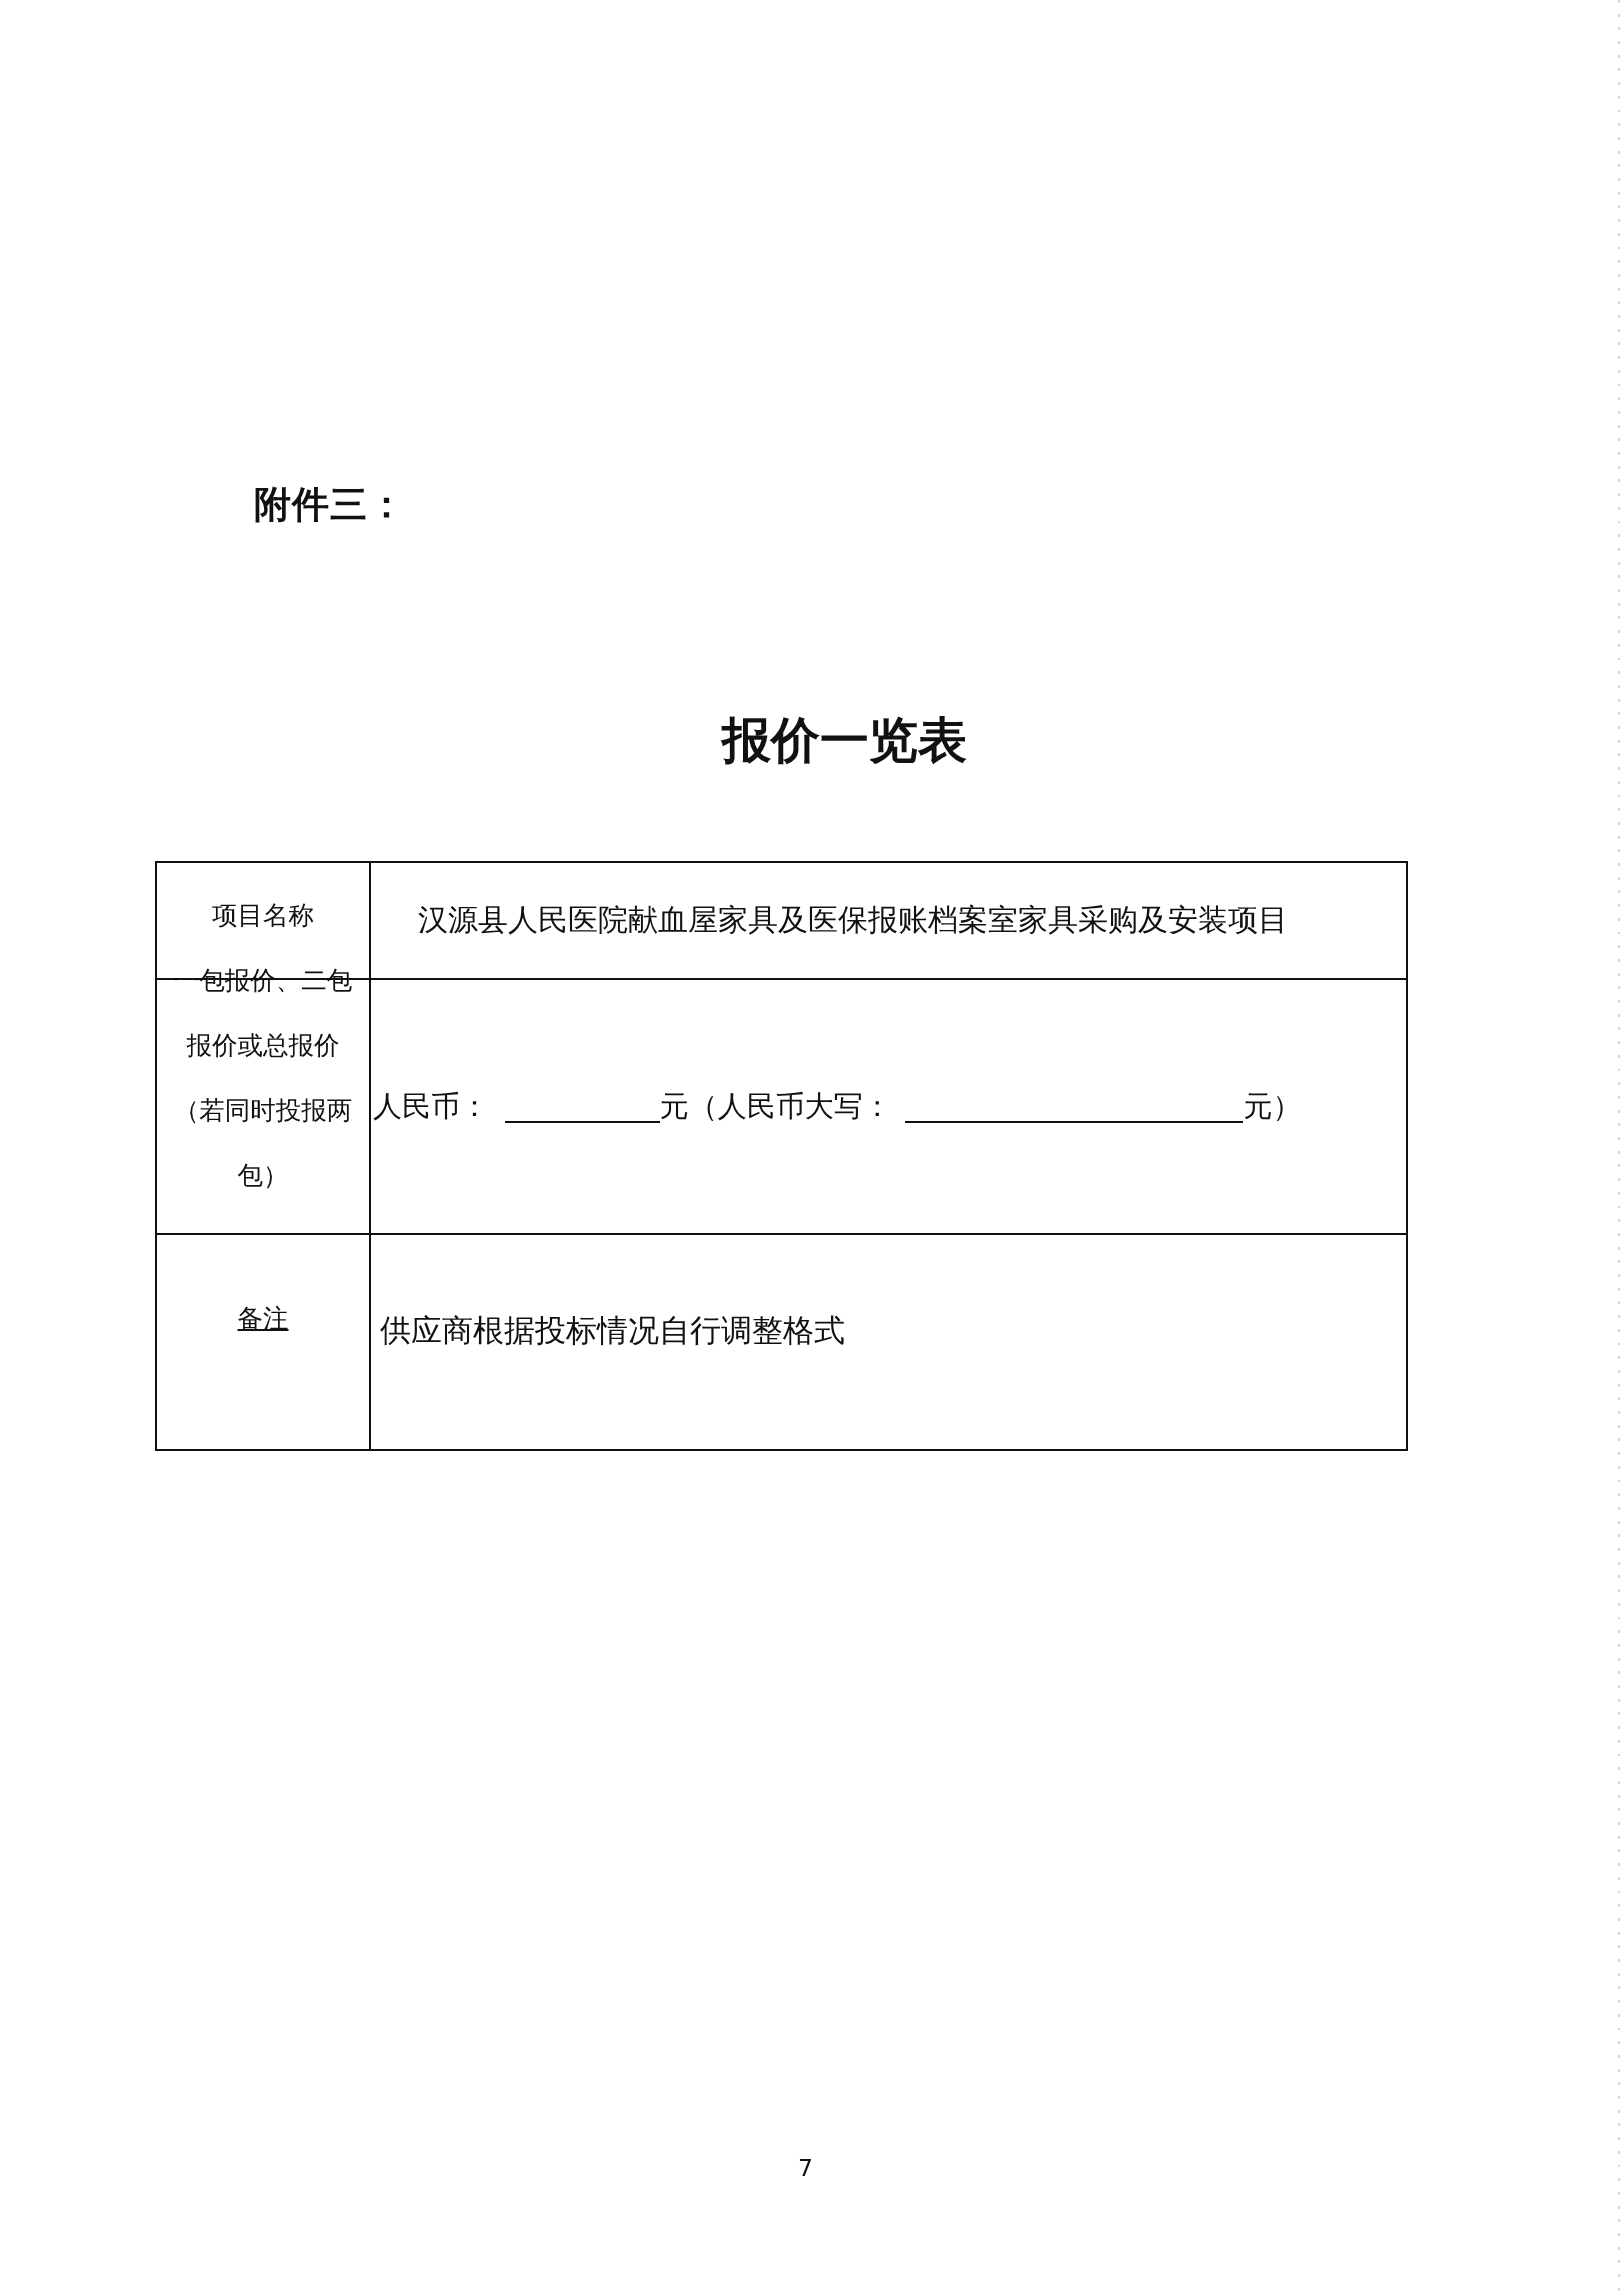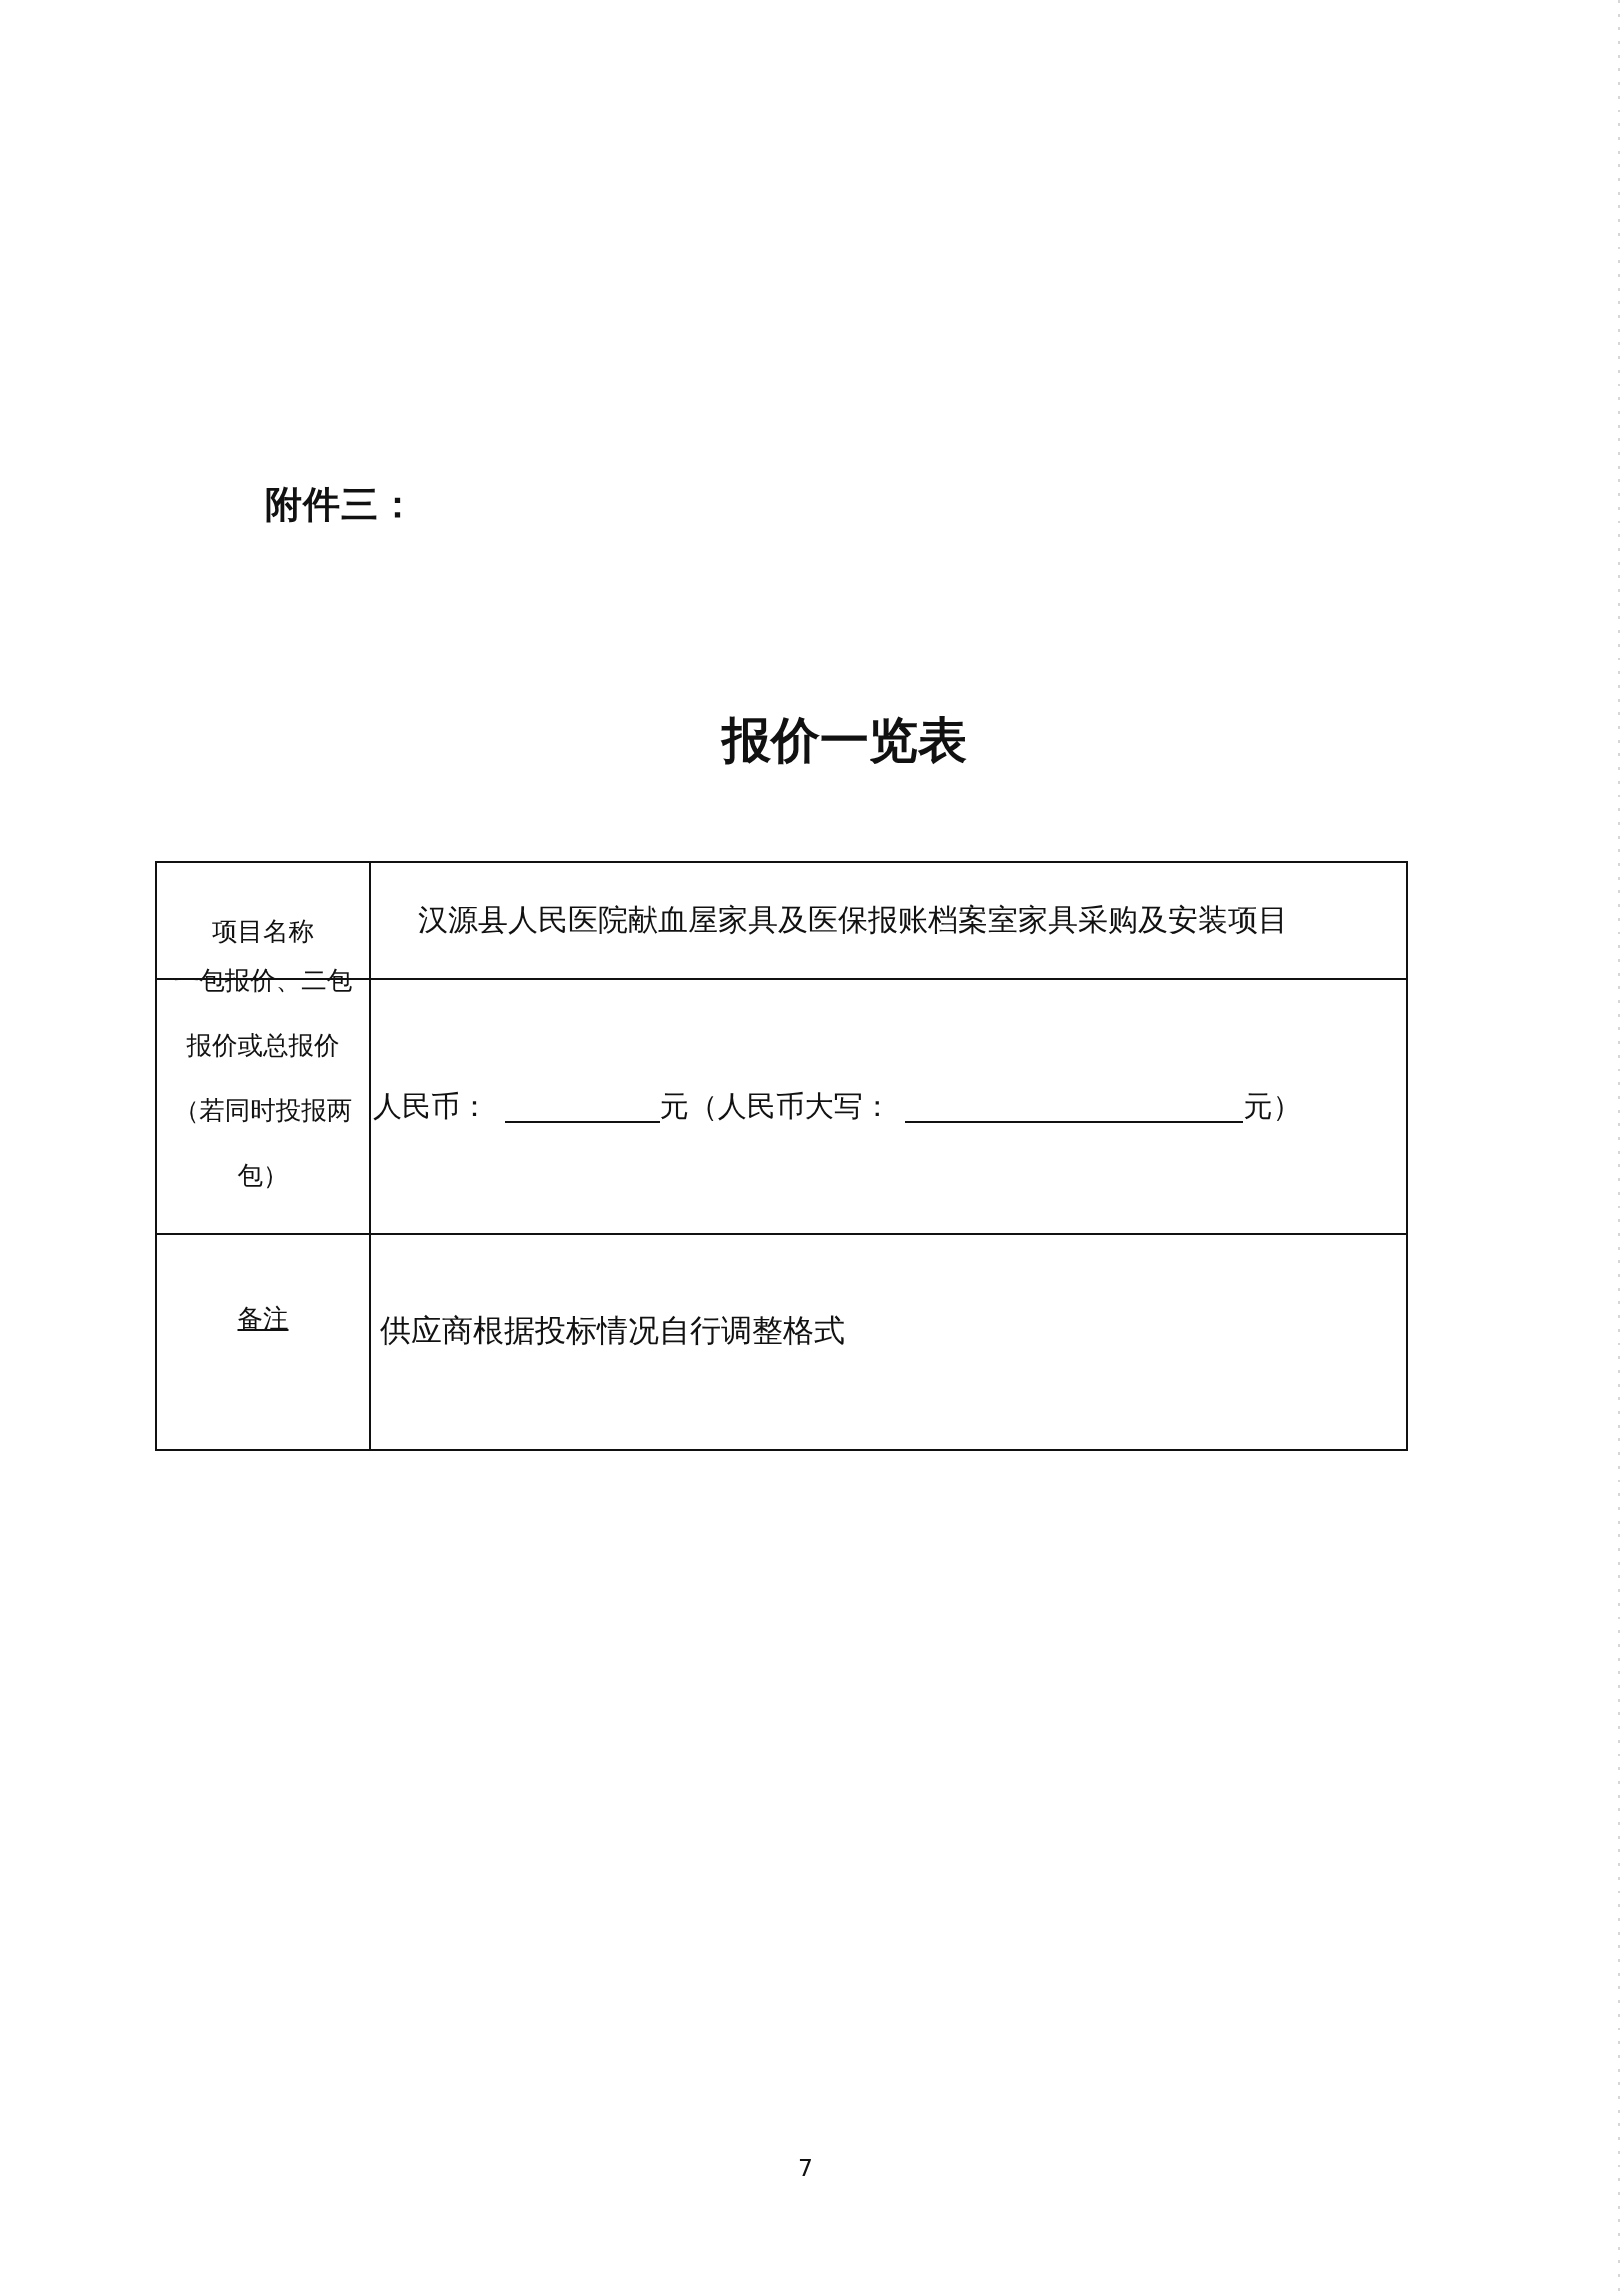--- a/index.html
+++ b/index.html
@@ -1,19 +1,19 @@
 <!DOCTYPE html>
 <html><head>
   <meta charset="utf-8">
   <style>
     html, body { margin: 0; padding: 0; background: #ffffff; }
     body { width: 1623px; height: 2292px; position: relative; overflow: hidden;
            font-family: "DejaVu Serif", "Liberation Serif", serif; color: #111; }
     .abs { position: absolute; }
-    .attachment { left: 265px; top: 480px; font-size: 37px; font-weight: bold; letter-spacing: 1px;
+    .attachment { left: 254px; top: 480px; font-size: 37px; font-weight: bold; letter-spacing: 1px;
                   font-family: "DejaVu Sans", "Liberation Sans", sans-serif; white-space: nowrap; }
     .doc-title { left: 692px; top: 708px; font-size: 49px; letter-spacing: 0px; white-space: nowrap;
                  font-family: "DejaVu Sans", "Liberation Sans", sans-serif; font-weight: bold; margin-left: 30px; }
     .table { left: 155px; top: 861px; width: 1253px; height: 590px; border: 2px solid #111; box-sizing: border-box; }
     .vline { position: absolute; left: 212px; top: 0; bottom: 0; width: 2px; background: #111; }
     .hline { position: absolute; left: 0; right: 0; height: 2px; background: #111; }
     .cell-label { position: absolute; left: 0; width: 212px; display: flex; align-items: center; justify-content: center;
                   text-align: center; font-size: 25.5px; line-height: 65px; box-sizing: border-box; padding: 0 15.7px; }
     .cell-value { position: absolute; left: 214px; right: 0; display: flex; align-items: center; font-size: 31px;
                   box-sizing: border-box; white-space: nowrap; }
@@ -29,21 +29,21 @@
 
 <div class="abs attachment">附件三：</div>
 
 <div class="abs doc-title">报价一览表</div>
 
 <div class="abs table">
   <div class="vline"></div>
   <div class="hline" style="top:115px;"></div>
   <div class="hline" style="top:370px;"></div>
 
-  <div class="cell-label" style="top:16px; height:104px;">
+  <div class="cell-label" style="top:0; height:104px;">
     <span>项目名称</span>
   </div>
   <div class="cell-value" style="top:0; height:115px; padding-left:47px; font-size:30px;">
     <span>汉源县人民医院献血屋家具及医保报账档案室家具采购及安装项目</span>
   </div>
 
   <div class="cell-label" style="top:117px; height:196px;">
     <span>一包报价、二包报价或总报价（若同时投报两包）</span>
   </div>
   <div class="cell-value" style="top:117px; height:254px; padding-left:2px; font-size:29px;">

